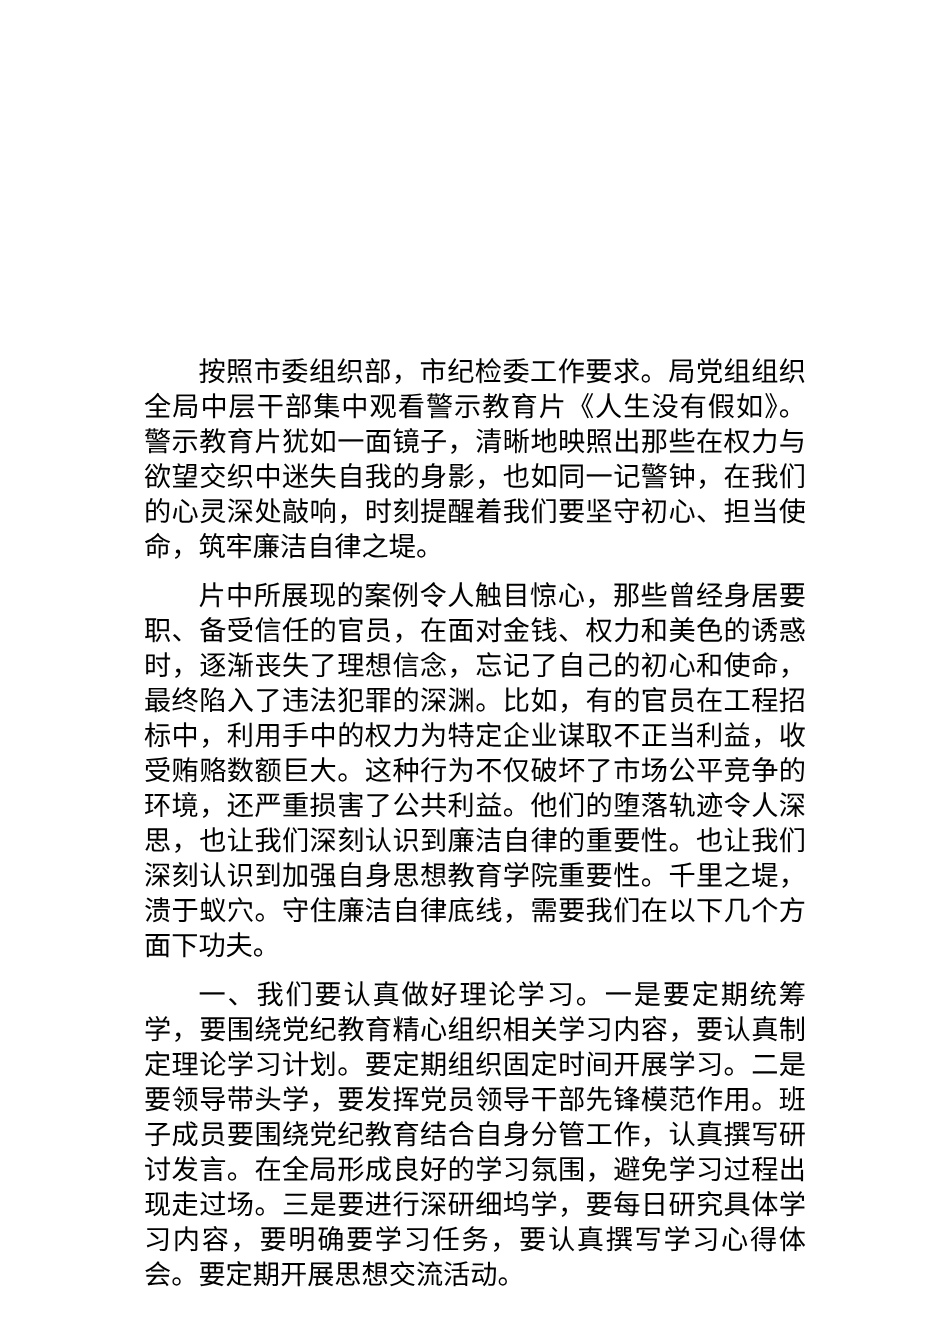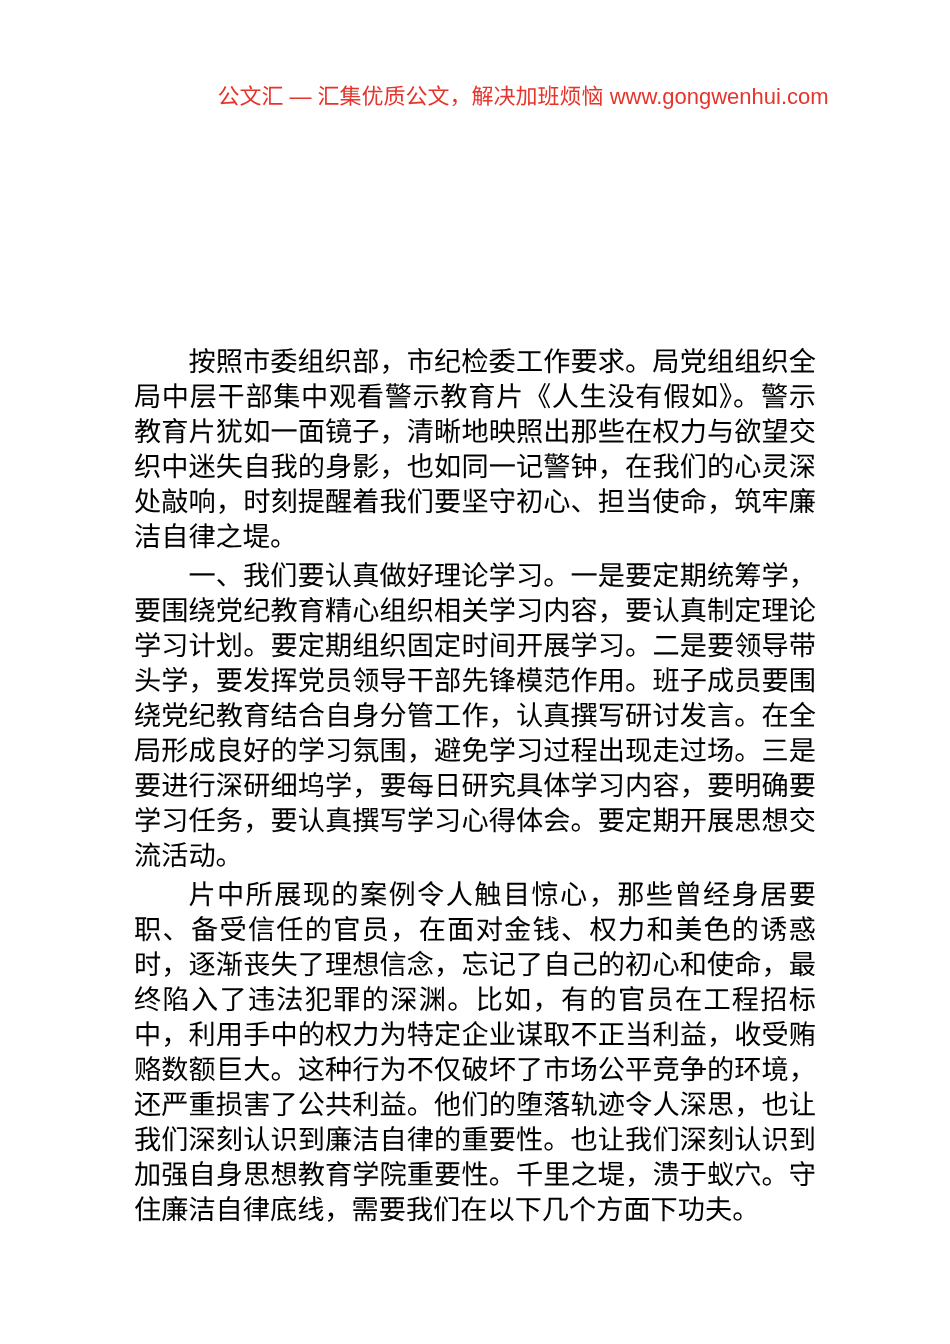--- a/index.html
+++ b/index.html
@@ -46,33 +46,32 @@
   .doc-body {
     position: absolute;
     top: 340px;
     left: 130px;
     width: 690px;
     font-size: 27.2px;
     line-height: 35px;
     text-align: justify;
   }
   .doc-body p {
-    margin: 4px;
+    margin: 14px;
     padding: 0;
     text-indent: 2em;
     word-break: normal;
   }
 </style>
 </head>
 <body>
 
 <div class="page" style="background: rgb(255, 255, 255);">
 
-  <div class="watermark" style="color: rgb(229, 52, 44);">公文汇 — 汇集优质公文，解决加班烦恼 www.gongwenhui.com</div>
 
 
   <div class="doc-body" style="color: rgb(0, 0, 0);">
     <p>按照市委组织部，市纪检委工作要求。局党组组织全局中层干部集中观看警示教育片《人生没有假如》。警示教育片犹如一面镜子，清晰地映照出那些在权力与欲望交织中迷失自我的身影，也如同一记警钟，在我们的心灵深处敲响，时刻提醒着我们要坚守初心、担当使命，筑牢廉洁自律之堤。</p>
+    <p>片中所展现的案例令人触目惊心，那些曾经身居要职、备受信任的官员，在面对金钱、权力和美色的诱惑时，逐渐丧失了理想信念，忘记了自己的初心和使命，最终陷入了违法犯罪的深渊。比如，有的官员在工程招标中，利用手中的权力为特定企业谋取不正当利益，收受贿赂数额巨大。这种行为不仅破坏了市场公平竞争的环境，还严重损害了公共利益。他们的堕落轨迹令人深思，也让我们深刻认识到廉洁自律的重要性。也让我们深刻认识到加强自身思想教育学院重要性。千里之堤，溃于蚁穴。守住廉洁自律底线，需要我们在以下几个方面下功夫。</p>
     <p>一、我们要认真做好理论学习。一是要定期统筹学，要围绕党纪教育精心组织相关学习内容，要认真制定理论学习计划。要定期组织固定时间开展学习。二是要领导带头学，要发挥党员领导干部先锋模范作用。班子成员要围绕党纪教育结合自身分管工作，认真撰写研讨发言。在全局形成良好的学习氛围，避免学习过程出现走过场。三是要进行深研细坞学，要每日研究具体学习内容，要明确要学习任务，要认真撰写学习心得体会。要定期开展思想交流活动。</p>
-    <p>片中所展现的案例令人触目惊心，那些曾经身居要职、备受信任的官员，在面对金钱、权力和美色的诱惑时，逐渐丧失了理想信念，忘记了自己的初心和使命，最终陷入了违法犯罪的深渊。比如，有的官员在工程招标中，利用手中的权力为特定企业谋取不正当利益，收受贿赂数额巨大。这种行为不仅破坏了市场公平竞争的环境，还严重损害了公共利益。他们的堕落轨迹令人深思，也让我们深刻认识到廉洁自律的重要性。也让我们深刻认识到加强自身思想教育学院重要性。千里之堤，溃于蚁穴。守住廉洁自律底线，需要我们在以下几个方面下功夫。</p>
   </div>
 
 </div>
 
 </body></html>

